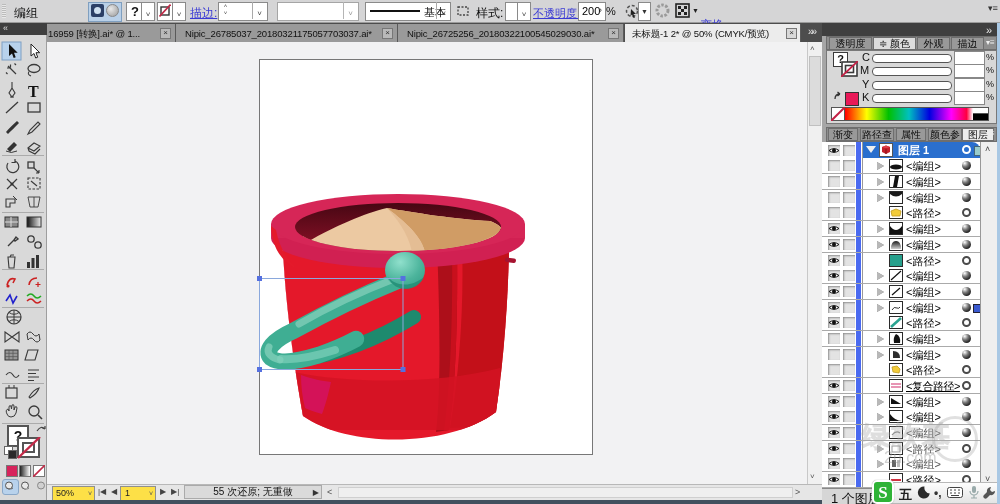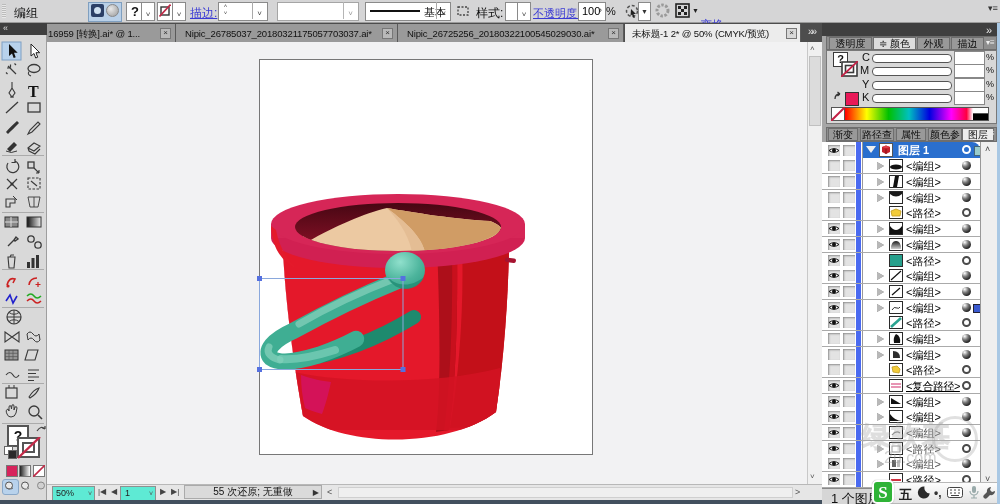--- a/index.html
+++ b/index.html
@@ -2,21 +2,21 @@
 <html><head>
 <meta charset="utf-8">
 <style>
   html,body{margin:0;padding:0;}
   #app{position:relative;width:1000px;height:504px;overflow:hidden;
        font-family:"Liberation Sans",sans-serif;background:#f2f2f2;}
   .abs{position:absolute;}
   .lnk{color:#3b3bd4;text-decoration:underline;}
   .cb{background:#d5d5d6;}
   .box{background:#fff;border:1px solid #8a8a8a;}
-  .dd{background:#5eead4;border:1px solid #8f8f8f;}
+  .dd{background:#fde047;border:1px solid #8f8f8f;}
   .carr{color:#444;font-size:8px;}
   svg{display:block;}
   .tabtxt{font-size:9.5px;color:#111;white-space:nowrap;overflow:hidden;letter-spacing:-0.15px;}
   .xbtn{width:9px;height:9px;border:1px solid #777;background:#b9b9b9;
         font-size:8px;line-height:7px;text-align:center;color:#333;}
   .ptab{height:13px;background:#999;border:1px solid #6e6e6e;box-sizing:border-box;
         font-size:10px;color:#0a0a0a;text-align:center;line-height:12px;white-space:nowrap;overflow:hidden;}
   .crow{font-size:11px;color:#111;}
   .ctrk{width:78px;height:7px;background:#fff;border:1px solid #555;border-radius:4px;}
   .cval{width:29px;height:12px;background:#fff;border:1px solid #888;}
@@ -73,21 +73,21 @@
   <div class="abs" style="left:424px;top:5px;font-size:11px;color:#111;">基本</div>
   <div class="abs" style="left:436px;top:2px;width:13px;height:17px;border-left:1px solid #aaa;text-align:center;"><span class="carr" style="line-height:17px;">˅</span></div>
 
   <svg class="abs" style="left:456px;top:5px;" width="14" height="12" viewBox="0 0 14 12">
     <rect x="2" y="2" width="10" height="8" fill="none" stroke="#444" stroke-width="1.3" stroke-dasharray="2 1.5"></rect>
   </svg>
   <div class="abs" style="left:476px;top:5px;font-size:12px;color:#111;">样式:</div>
   <div class="abs box" style="left:505px;top:2px;width:13px;height:17px;"></div>
   <div class="abs box" style="left:517px;top:2px;width:12px;height:17px;text-align:center;"><span class="carr" style="line-height:17px;">˅</span></div>
   <div class="abs lnk" style="left:533px;top:6px;font-size:11px;">不透明度:</div>
-  <div class="abs box" style="left:578px;top:2px;width:26px;height:17px;font-size:11px;line-height:17px;text-indent:3px;">100</div>
+  <div class="abs box" style="left:578px;top:2px;width:26px;height:17px;font-size:11px;line-height:17px;text-indent:3px;">200</div>
   <div class="abs" style="left:599px;top:5px;font-size:9px;color:#333;">›</div>
   <div class="abs" style="left:606px;top:5px;font-size:11px;color:#111;">%</div>
 
   <svg class="abs" style="left:624px;top:3px;" width="16" height="16" viewBox="0 0 16 16">
     <circle cx="8" cy="8" r="5.5" fill="none" stroke="#555" stroke-width="1.5" stroke-dasharray="3 2"></circle>
     <path d="M7 6 L12 11 L9.5 11 L11 14.5 L9.5 15 L8 11.5 L6.5 13 Z" fill="#222"></path>
   </svg>
   <div class="abs box" style="left:638px;top:2px;width:11px;height:17px;text-align:center;font-size:7px;color:#333;line-height:17px;">▼</div>
 
   <svg class="abs" style="left:655px;top:3px;" width="15" height="15" viewBox="0 0 15 15">

